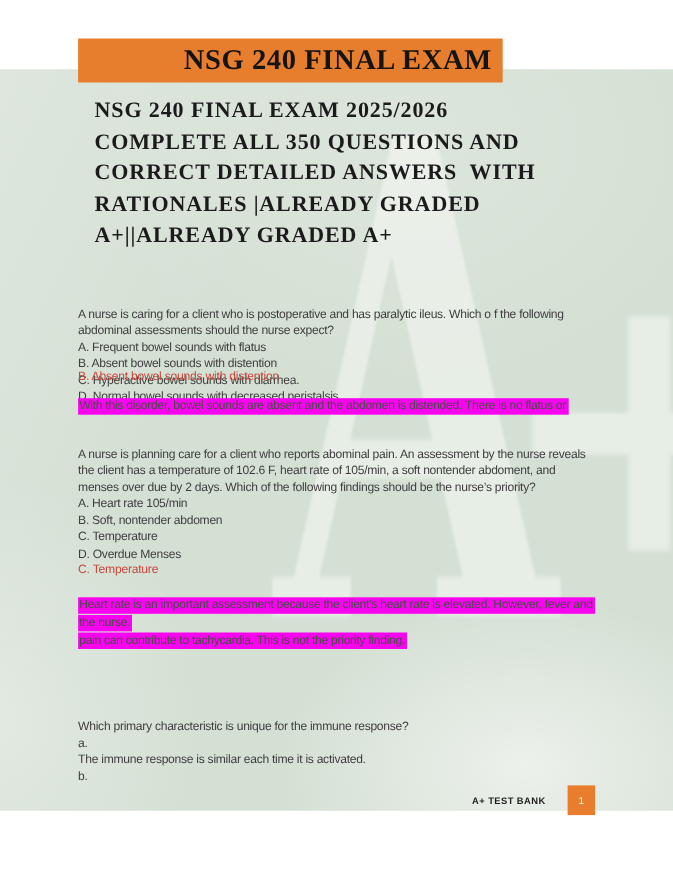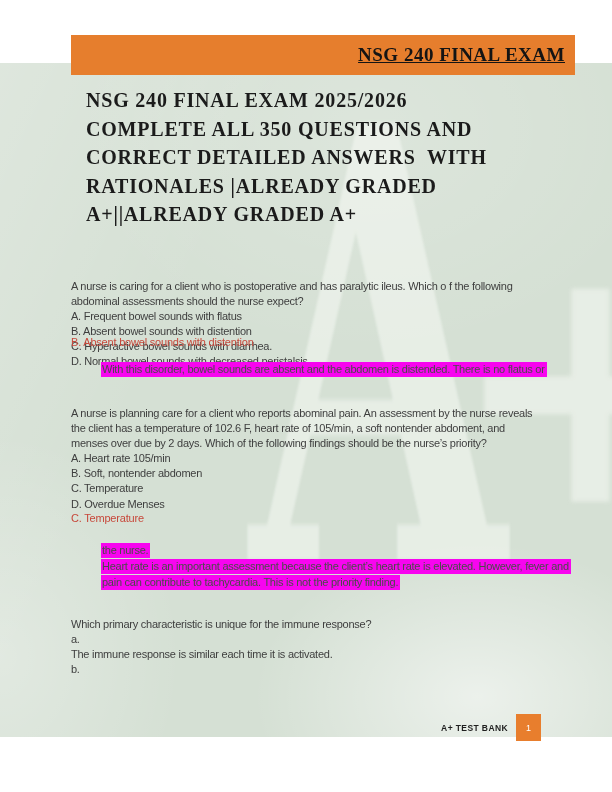--- a/index.html
+++ b/index.html
@@ -27,66 +27,66 @@
     filter:blur(2px); user-select:none;
   }
   .wm-plus {
     position:absolute; left:448px; top:150px;
     font-family:"DejaVu Serif", serif; font-weight:bold;
     font-size:340px; line-height:1; color:rgba(250,252,248,0.5);
     filter:blur(2px); user-select:none;
   }
   
   .banner {
-    position:absolute; left:71px; top:35px; width:504px; height:40px;
+    position:absolute; left:71px; top:35px; width:386px; height:40px;
     background:#e67e2d; box-sizing:border-box; padding-right:10px;
     display:flex; align-items:center; justify-content:flex-end;
     font-family:"Liberation Serif", serif; font-weight:bold;
-    font-size:19px; letter-spacing:0.5px; color:#141414;text-decoration:underline;
+    font-size:26px; letter-spacing:0.5px; color:#141414;
   }
   
   .doc-title {
     position:absolute; left:86px; top:86px; width:490px;
     font-family:"Liberation Serif", serif; font-weight:bold;
     font-size:20px; line-height:28.6px; letter-spacing:0.8px;
     color:#1b1b1b; white-space:pre;
   }
   
   .q-text {
     position:absolute; left:71px; width:500px;
     font-size:11px; line-height:15.1px; letter-spacing:-0.25px;
     color:#3e3e3e; white-space:pre;
   }
   .q1 { top:243px;margin-top:36px; }
   .q2 { top:406px; }
-  .q3 { top:617px; }
+  .q3 { top:654px; }
   
   .answer {
     position:absolute; left:71px; width:500px;
     font-size:11px; letter-spacing:-0.2px; color:#c7483b; white-space:pre;
   }
   .ans1 { top:336px; }
   .ans2 { top:512px; }
   
   .rationale {
     position:absolute; left:71px; width:510px;
     font-size:11px; line-height:16.2px; letter-spacing:-0.25px;
     color:#4a4a4a;
   }
   .rat1 { top:361px; }
   .rat2 { top:542px; }
-  .rationale .hl-line { white-space:pre;margin-left:30px; }
+  .rationale .hl-line { white-space:pre; }
   .rationale .hl {
     background:#f705ef; padding:1px 2px 2px 1px;
     box-decoration-break:clone;
   }
   
   .footer {
     position:absolute; top:714px; right:71px; height:27px;
-    display:flex; align-items:center; gap:8px;
+    display:flex; align-items:center; gap:20px;
   }
   .footer-label {
     font-size:8.5px; letter-spacing:0.4px; color:#1f1f1f; font-weight:bold;
   }
   .page-num {
     width:25px; height:27px; background:#e87e2d; color:#ffffff;
     display:flex; align-items:center; justify-content:center;
     font-size:9px;
   }
 </style>
@@ -127,22 +127,22 @@
 the client has a temperature of 102.6 F, heart rate of 105/min, a soft nontender abdoment, and
 menses over due by 2 days. Which of the following findings should be the nurse’s priority?
 A. Heart rate 105/min
 B. Soft, nontender abdomen
 C. Temperature
 D. Overdue Menses</div>
 
   <div class="answer ans2">C. Temperature</div>
 
   <div class="rationale rat2">
+    <div class="hl-line"><span class="hl">Heart rate is an important assessment because the client’s heart rate is elevated. However, fever and</span></div>
     <div class="hl-line"><span class="hl">the nurse.</span></div>
-    <div class="hl-line"><span class="hl">Heart rate is an important assessment because the client’s heart rate is elevated. However, fever and</span></div>
     <div class="hl-line"><span class="hl">pain can contribute to tachycardia. This is not the priority finding.</span></div>
   </div>
 
   <div class="q-text q3">Which primary characteristic is unique for the immune response?
 a.
 The immune response is similar each time it is activated.
 b.</div>
 
   <div class="footer">
     <span class="footer-label">A+ TEST BANK</span>

